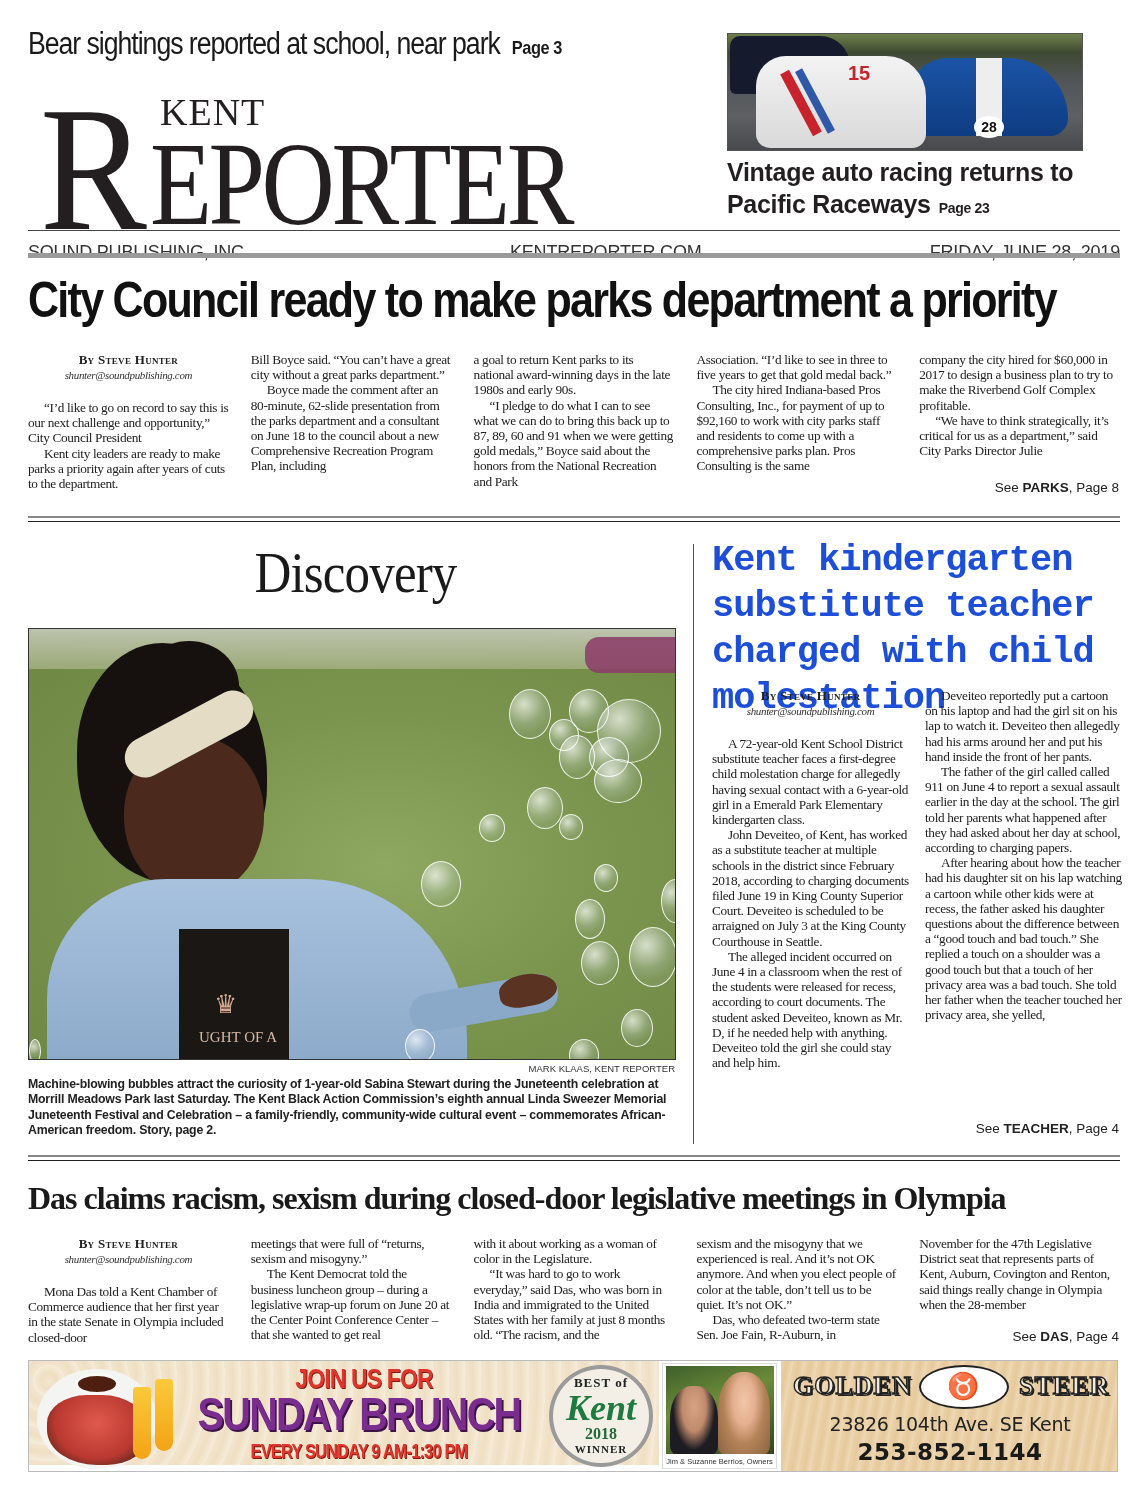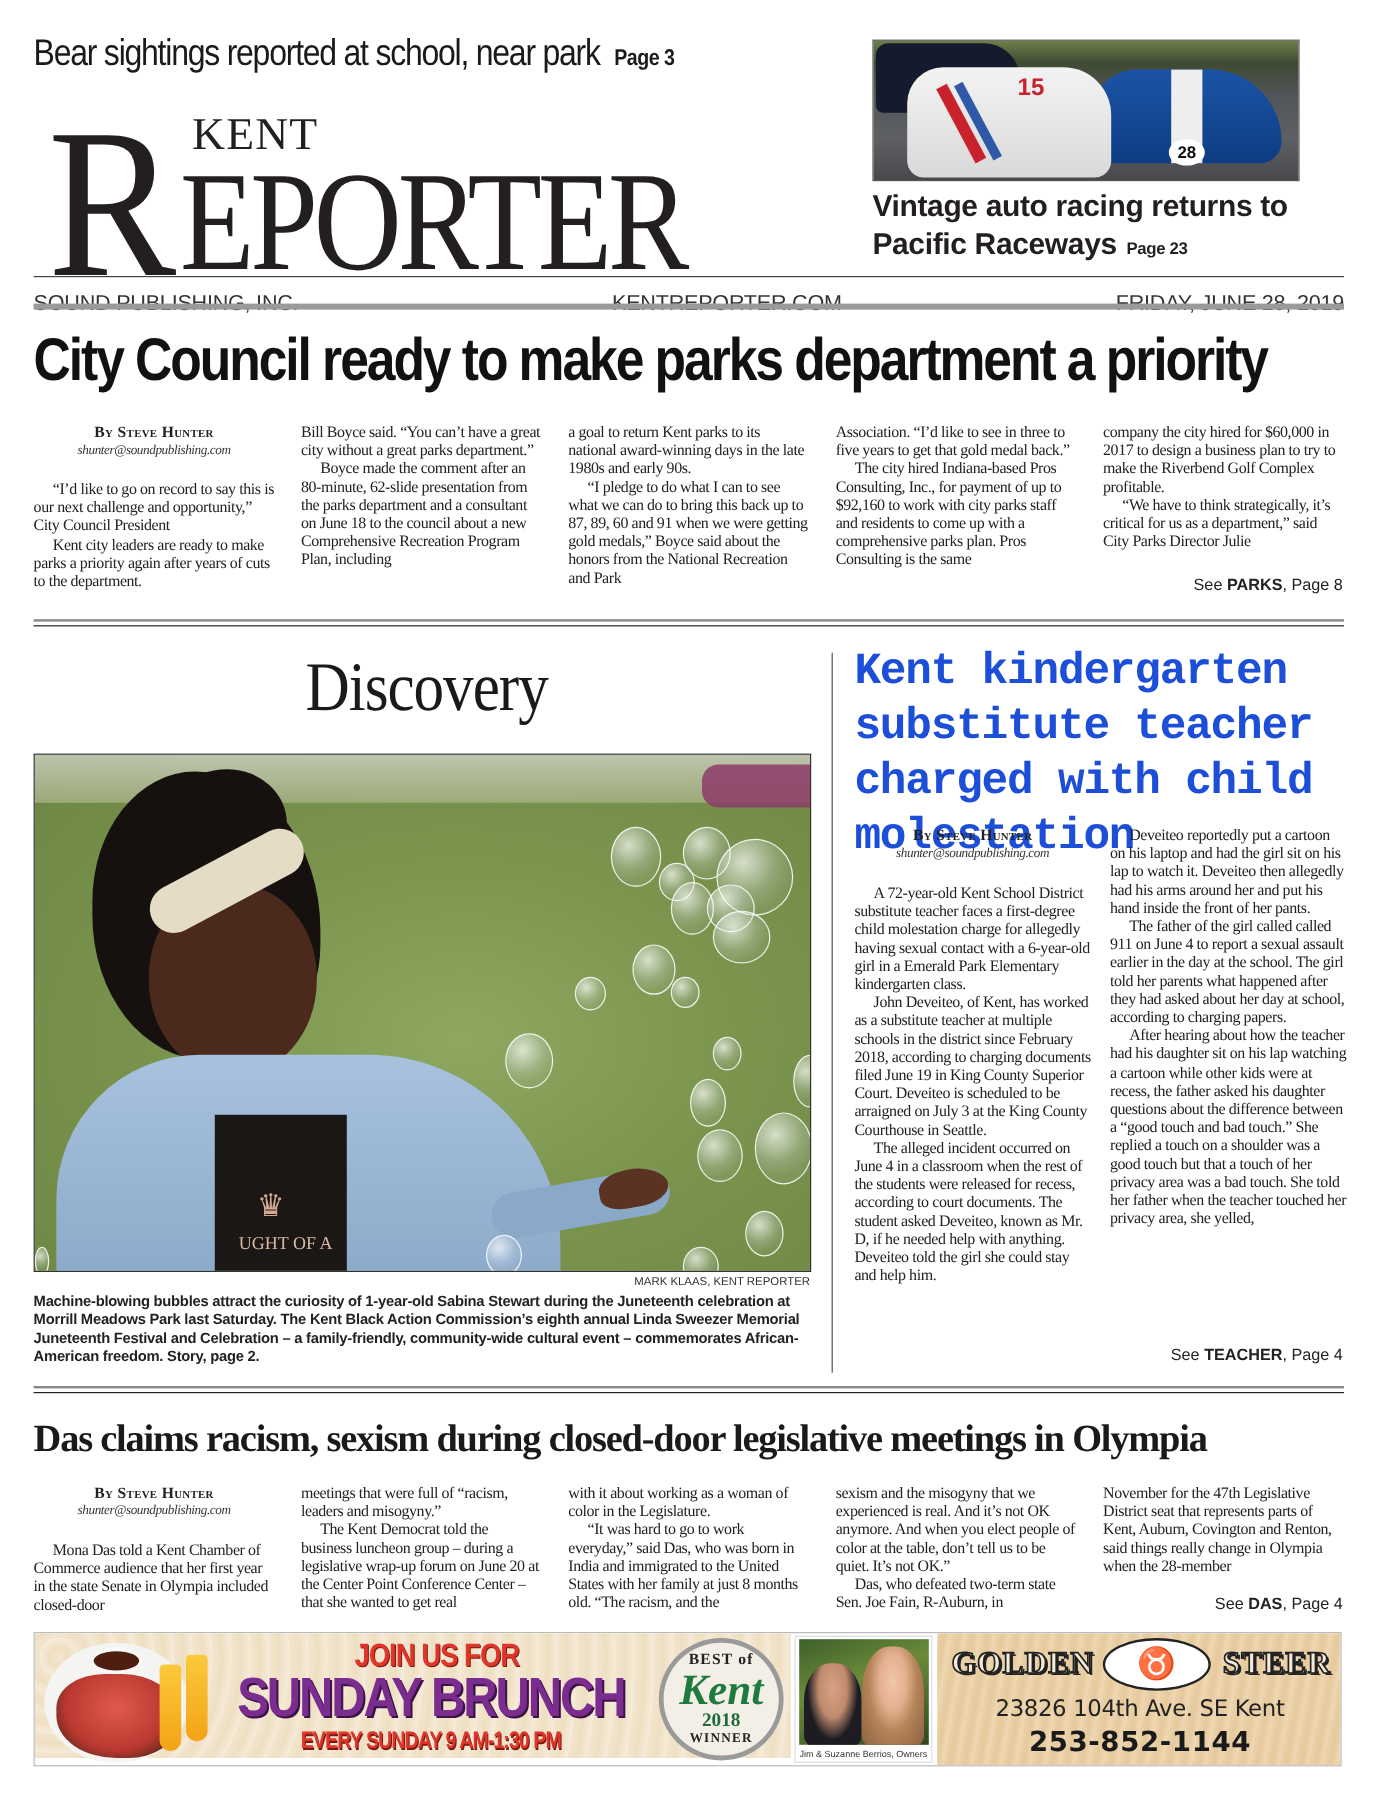--- a/index.html
+++ b/index.html
@@ -267,21 +267,21 @@
 
 <h2 class="abs das-headline">Das claims racism, sexism during closed-door legislative meetings in Olympia</h2>
 
 <div class="abs cols das-cols">
   <div class="col">
     <div class="byline">By Steve Hunter</div>
     <div class="email">shunter@soundpublishing.com</div>
     <p>Mona Das told a Kent Chamber of Commerce audience that her first year in the state Senate in Olympia included closed-door</p>
   </div>
   <div class="col">
-    <p class="cont">meetings that were full of “racism, leaders and misogyny.”</p>
+    <p class="cont">meetings that were full of “returns, sexism and misogyny.”</p>
     <p>The Kent Democrat told the business luncheon group – during a legislative wrap-up forum on June 20 at the Center Point Conference Center – that she wanted to get real</p>
   </div>
   <div class="col">
     <p class="cont">with it about working as a woman of color in the Legislature.</p>
     <p>“It was hard to go to work everyday,” said Das, who was born in India and immigrated to the United States with her family at just 8 months old. “The racism, and the</p>
   </div>
   <div class="col">
     <p class="cont">sexism and the misogyny that we experienced is real. And it’s not OK anymore. And when you elect people of color at the table, don’t tell us to be quiet. It’s not OK.”</p>
     <p>Das, who defeated two-term state Sen. Joe Fain, R-Auburn, in</p>
   </div>

